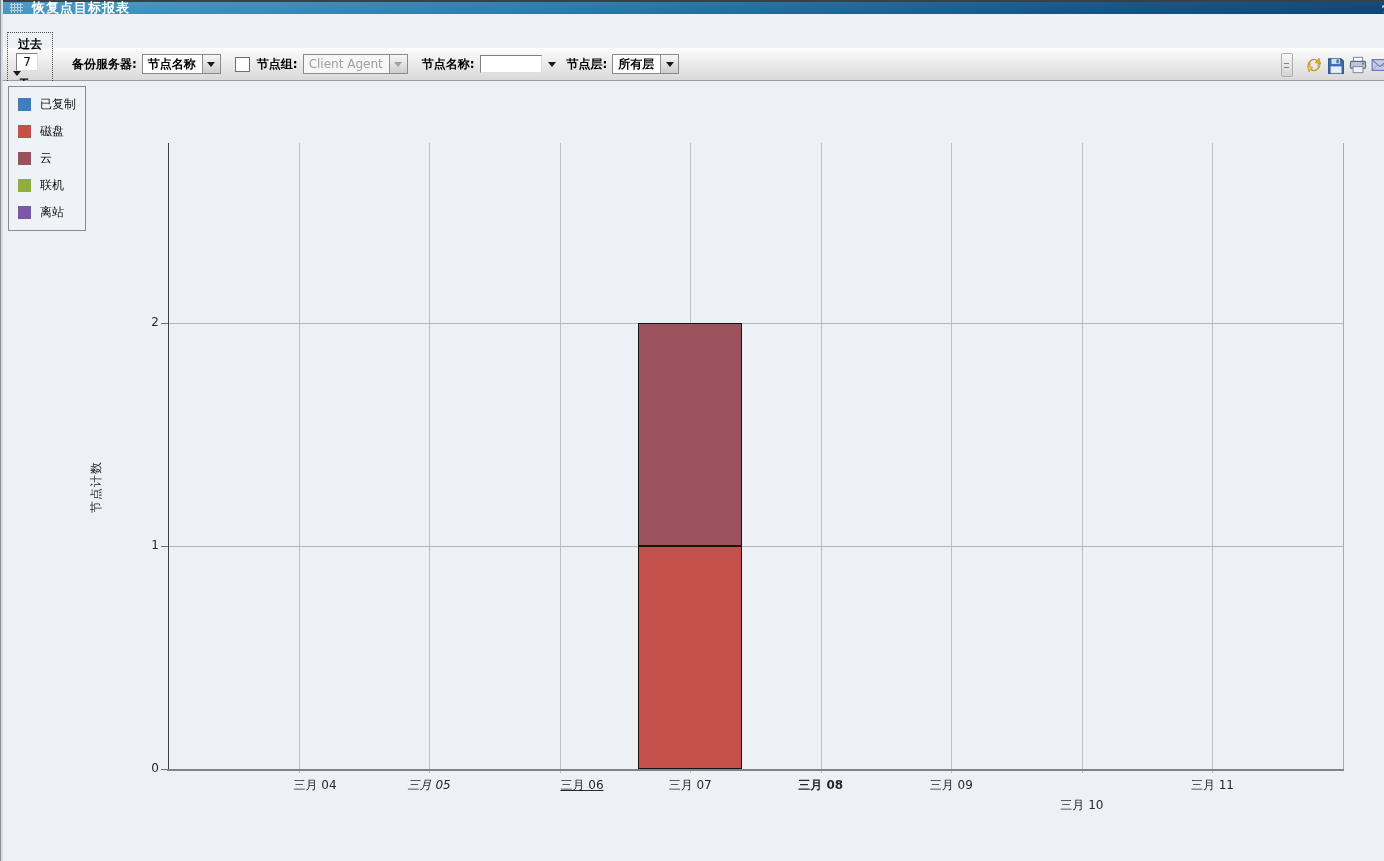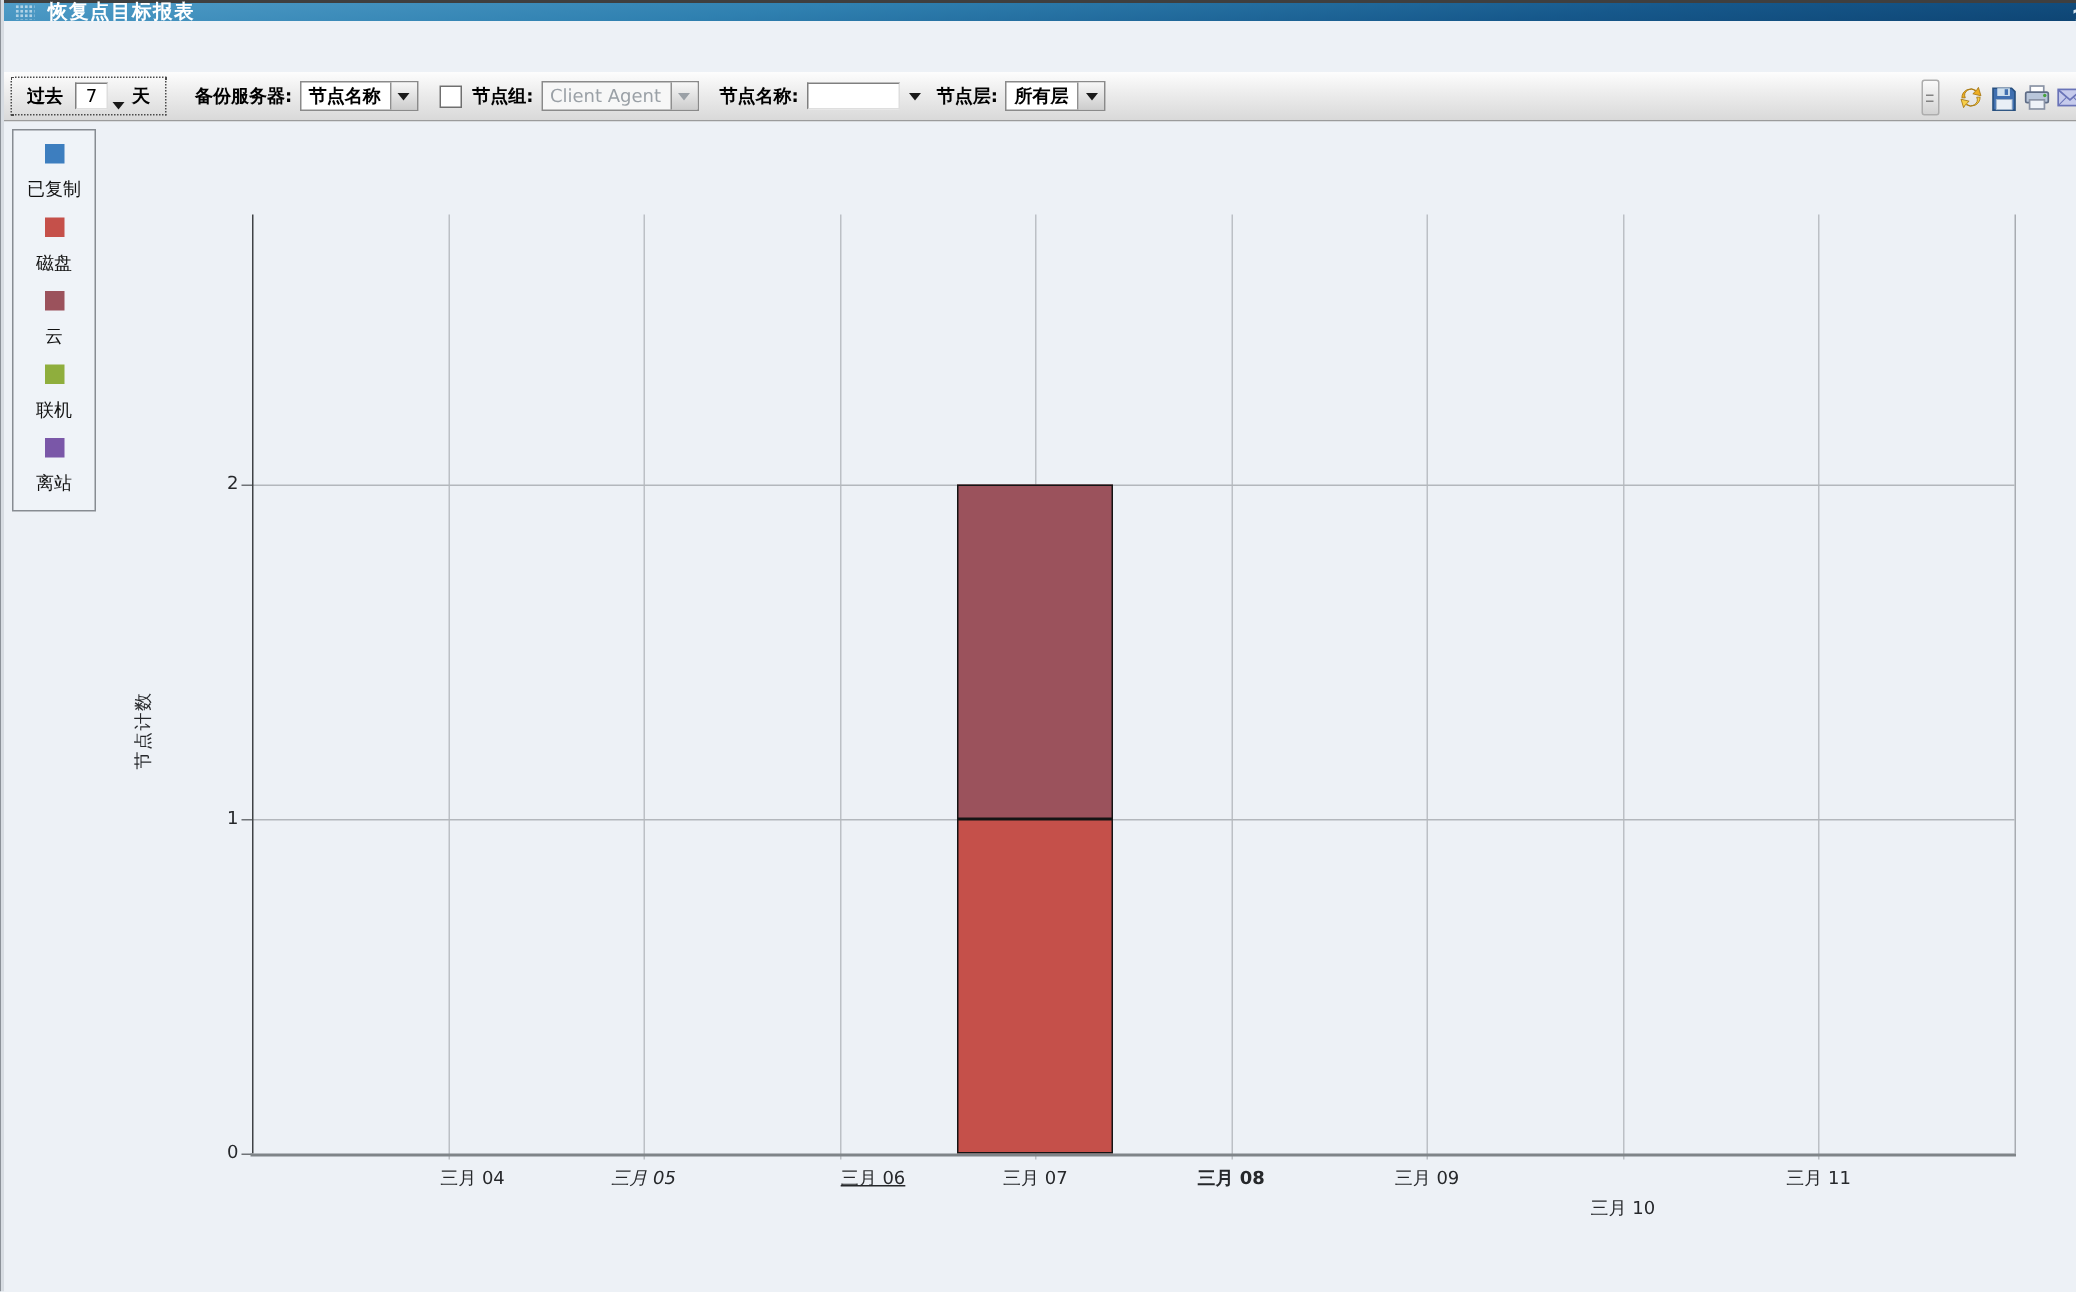--- a/index.html
+++ b/index.html
@@ -23,21 +23,21 @@
   .descbar{position:absolute;top:26px;left:0;width:100%;height:22px;box-sizing:border-box;
     background:#fbfbfb;border-bottom:1px solid #c6c6c6;display:flex;align-items:center;
     font-size:12px;color:#1c1c1c;padding-left:6px;}
 
   
   .toolbar{position:absolute;top:48px;left:0;width:100%;height:33px;box-sizing:border-box;
     background:linear-gradient(180deg,#fdfdfd 0%,#ececec 45%,#d9d9d9 100%);
     border-bottom:1px solid #9b9b9b;display:flex;align-items:center;padding-left:7px;
     font-size:12px;color:#000;}
   .tlabel{font-weight:bold;white-space:nowrap;margin:0 5px;}
-  .dotted-group{display:flex;align-items:flex-end;border:1px dotted #4a4a4a;padding:3px 5px;margin-right:14px;}
+  .dotted-group{display:flex;align-items:flex-start;border:1px dotted #4a4a4a;padding:3px 5px;margin-right:14px;flex-direction:column;}
   .valbox{width:20px;height:16px;background:#fff;border:1px solid #7f7f7f;
     border-right-color:#dedede;border-bottom-color:#dedede;display:flex;align-items:center;
     justify-content:center;font-size:12px;margin:0 3px;}
   .tri{width:0;height:0;border-left:4px solid transparent;border-right:4px solid transparent;
     border-top:5px solid #1a1a1a;display:inline-block;}
   .tri.lone{margin:0 6px;}
   .fake-select{display:inline-flex;align-items:stretch;height:20px;background:#fff;
     border:1px solid #8a8a8a;box-sizing:border-box;margin-right:6px;}
   .sel-text{display:flex;align-items:center;padding:0 6px 0 5px;font-size:12px;font-weight:bold;white-space:nowrap;}
   .sel-arrow{width:17px;background:linear-gradient(180deg,#f7f7f7,#cdcdcd);
@@ -52,21 +52,21 @@
   .drag-handle{width:10px;height:22px;background:linear-gradient(180deg,#fafafa,#d2d2d2);
     border:1px solid #adadad;border-radius:2px;position:relative;margin-right:8px;}
   .drag-handle::after{content:"";position:absolute;left:2px;top:9px;width:5px;height:1px;
     background:#828282;box-shadow:0 4px 0 #828282;}
   .tb-icon{width:18px;height:18px;display:block;}
 
   
   .chart-area{position:absolute;top:81px;left:0;width:100%;height:780px;background:#edf1f6;}
   .legend{position:absolute;left:8px;top:5px;background:#eff3f8;border:1px solid #878c92;
     padding:9px 9px;display:flex;flex-direction:column;gap:10px;z-index:5;}
-  .legend-item{display:flex;align-items:center;gap:9px;font-size:12px;color:#111;flex-direction:column;}
+  .legend-item{display:flex;align-items:center;gap:9px;font-size:12px;color:#111;}
   .legend-swatch{width:13px;height:13px;flex:none;}
 
   #plot{position:absolute;inset:0;}
   #plot>div{position:absolute;}
   .vgrid{width:1px;background:#bcc0c5;}
   .hgrid{height:1px;background:#b3b7bc;}
   .ytickmark{height:1px;background:#6f7377;}
   .yaxis{width:1px;background:#3f4245;}
   .plot-right{width:1px;background:#a8acb1;}
   .baseline{height:2px;background:#7f8488;}

